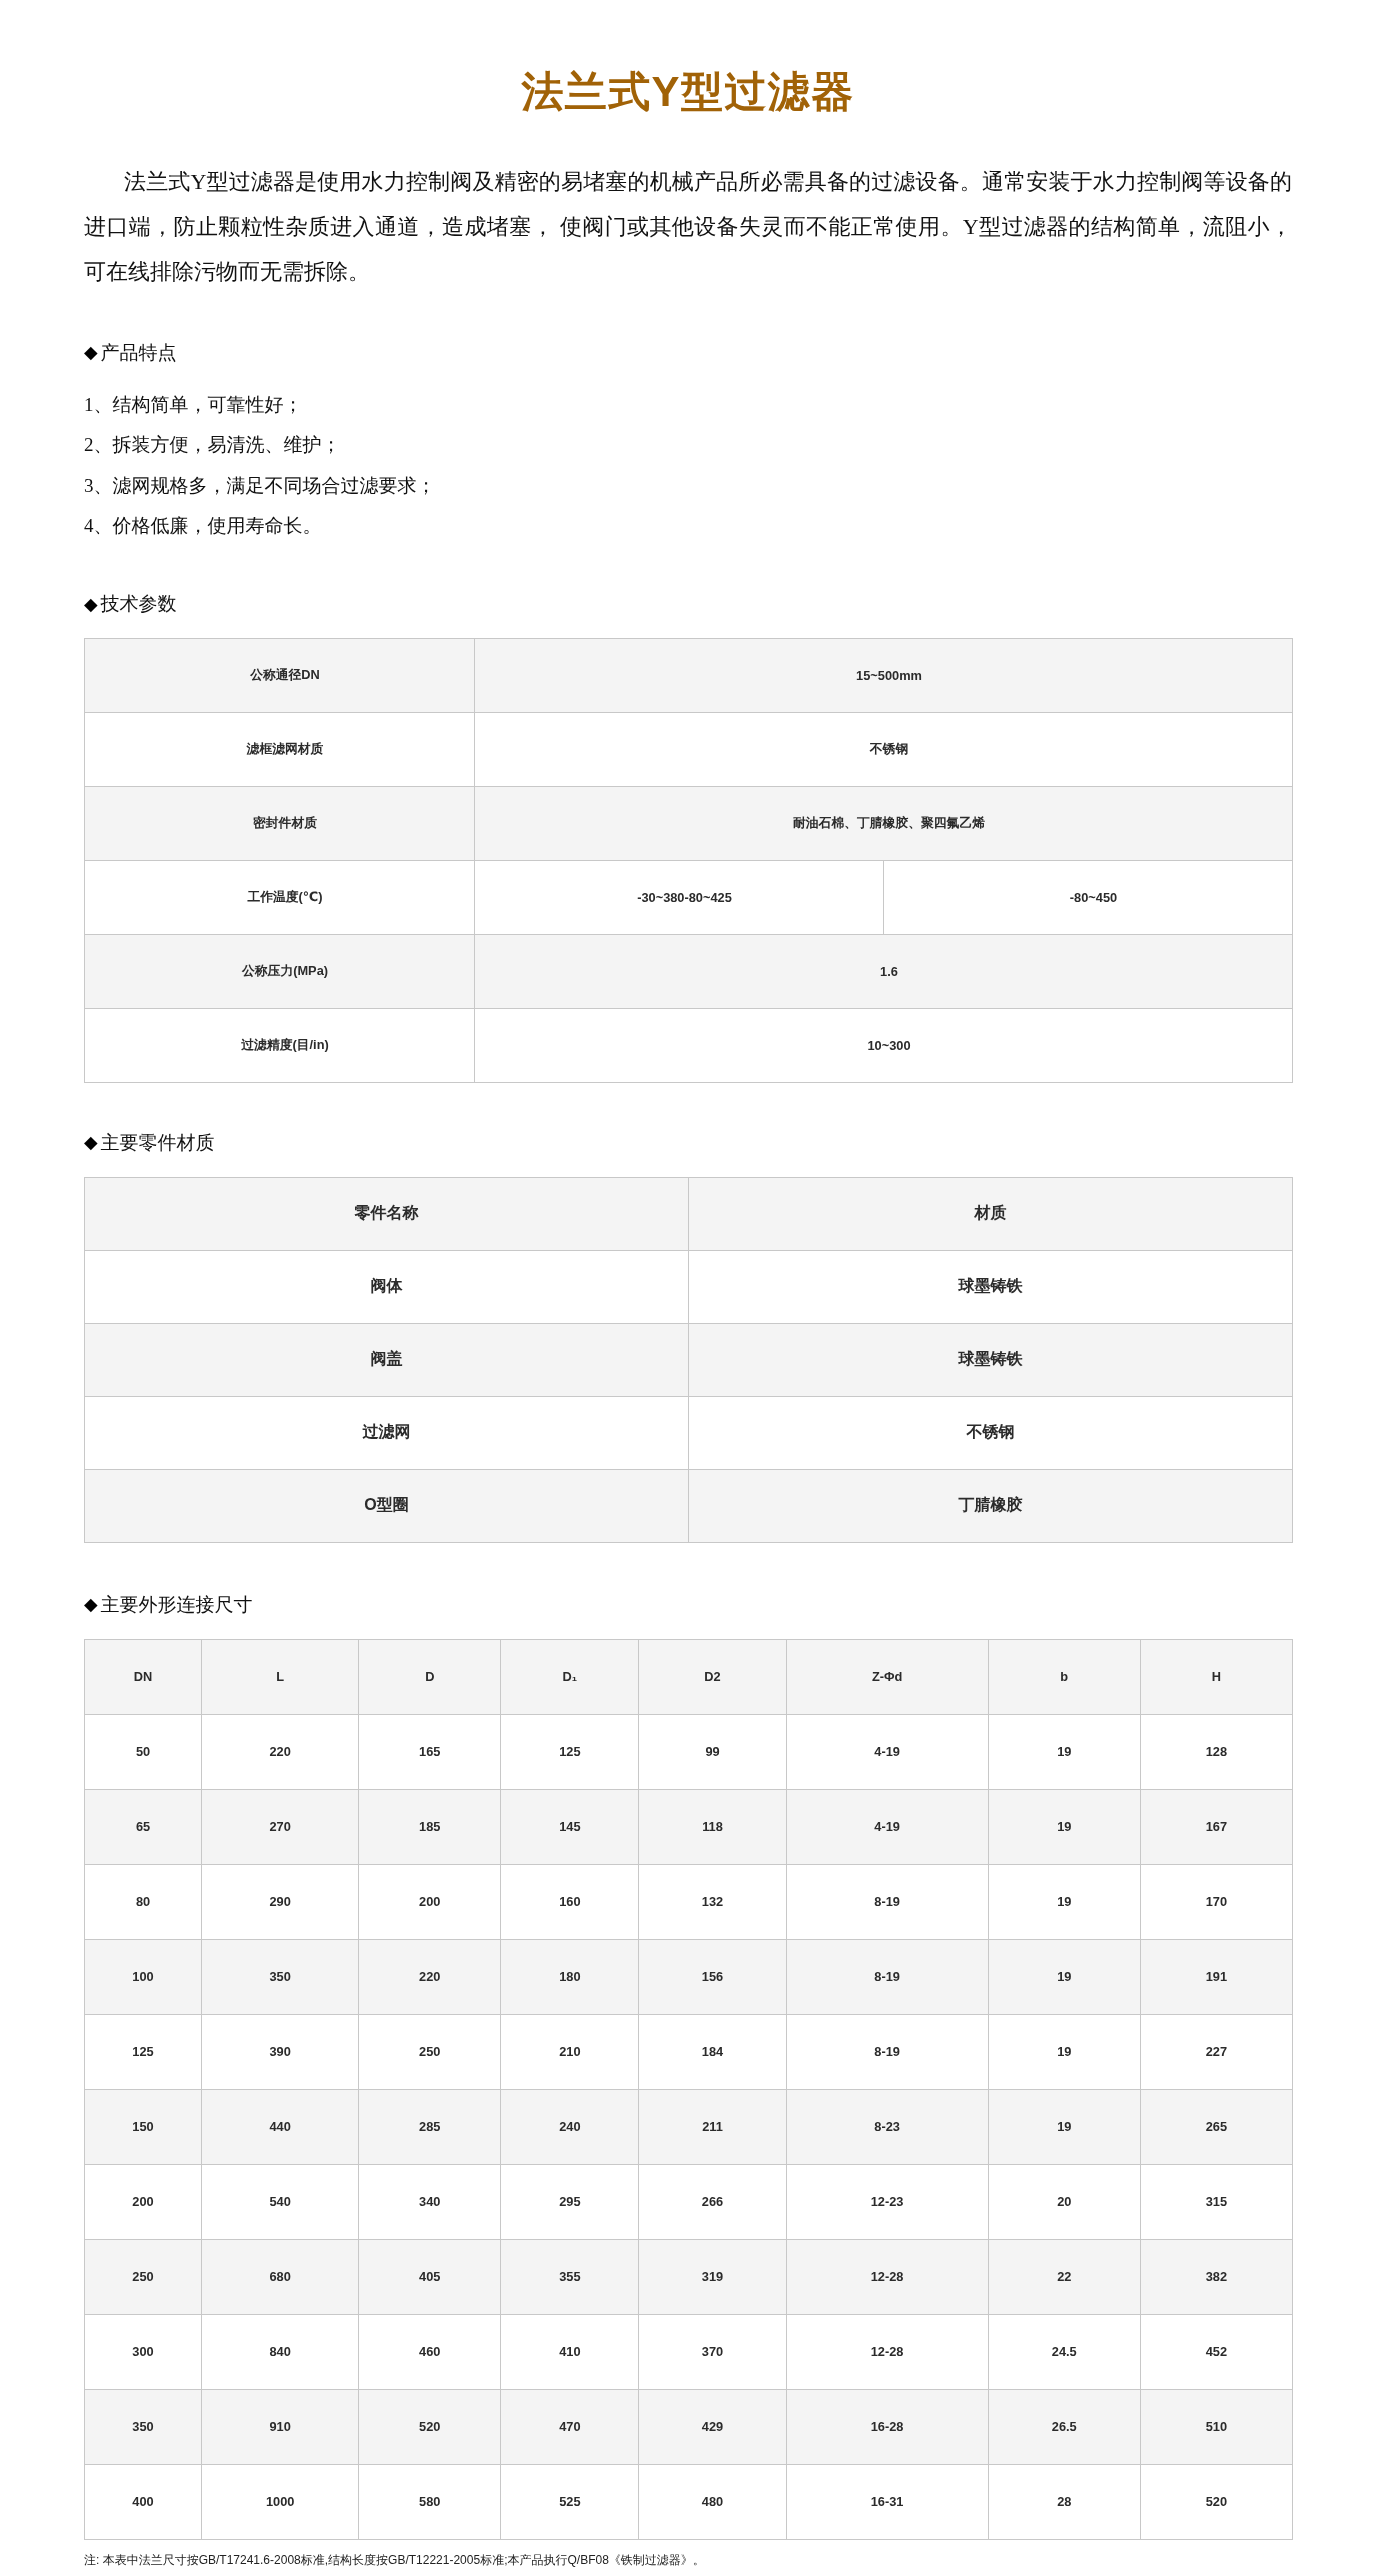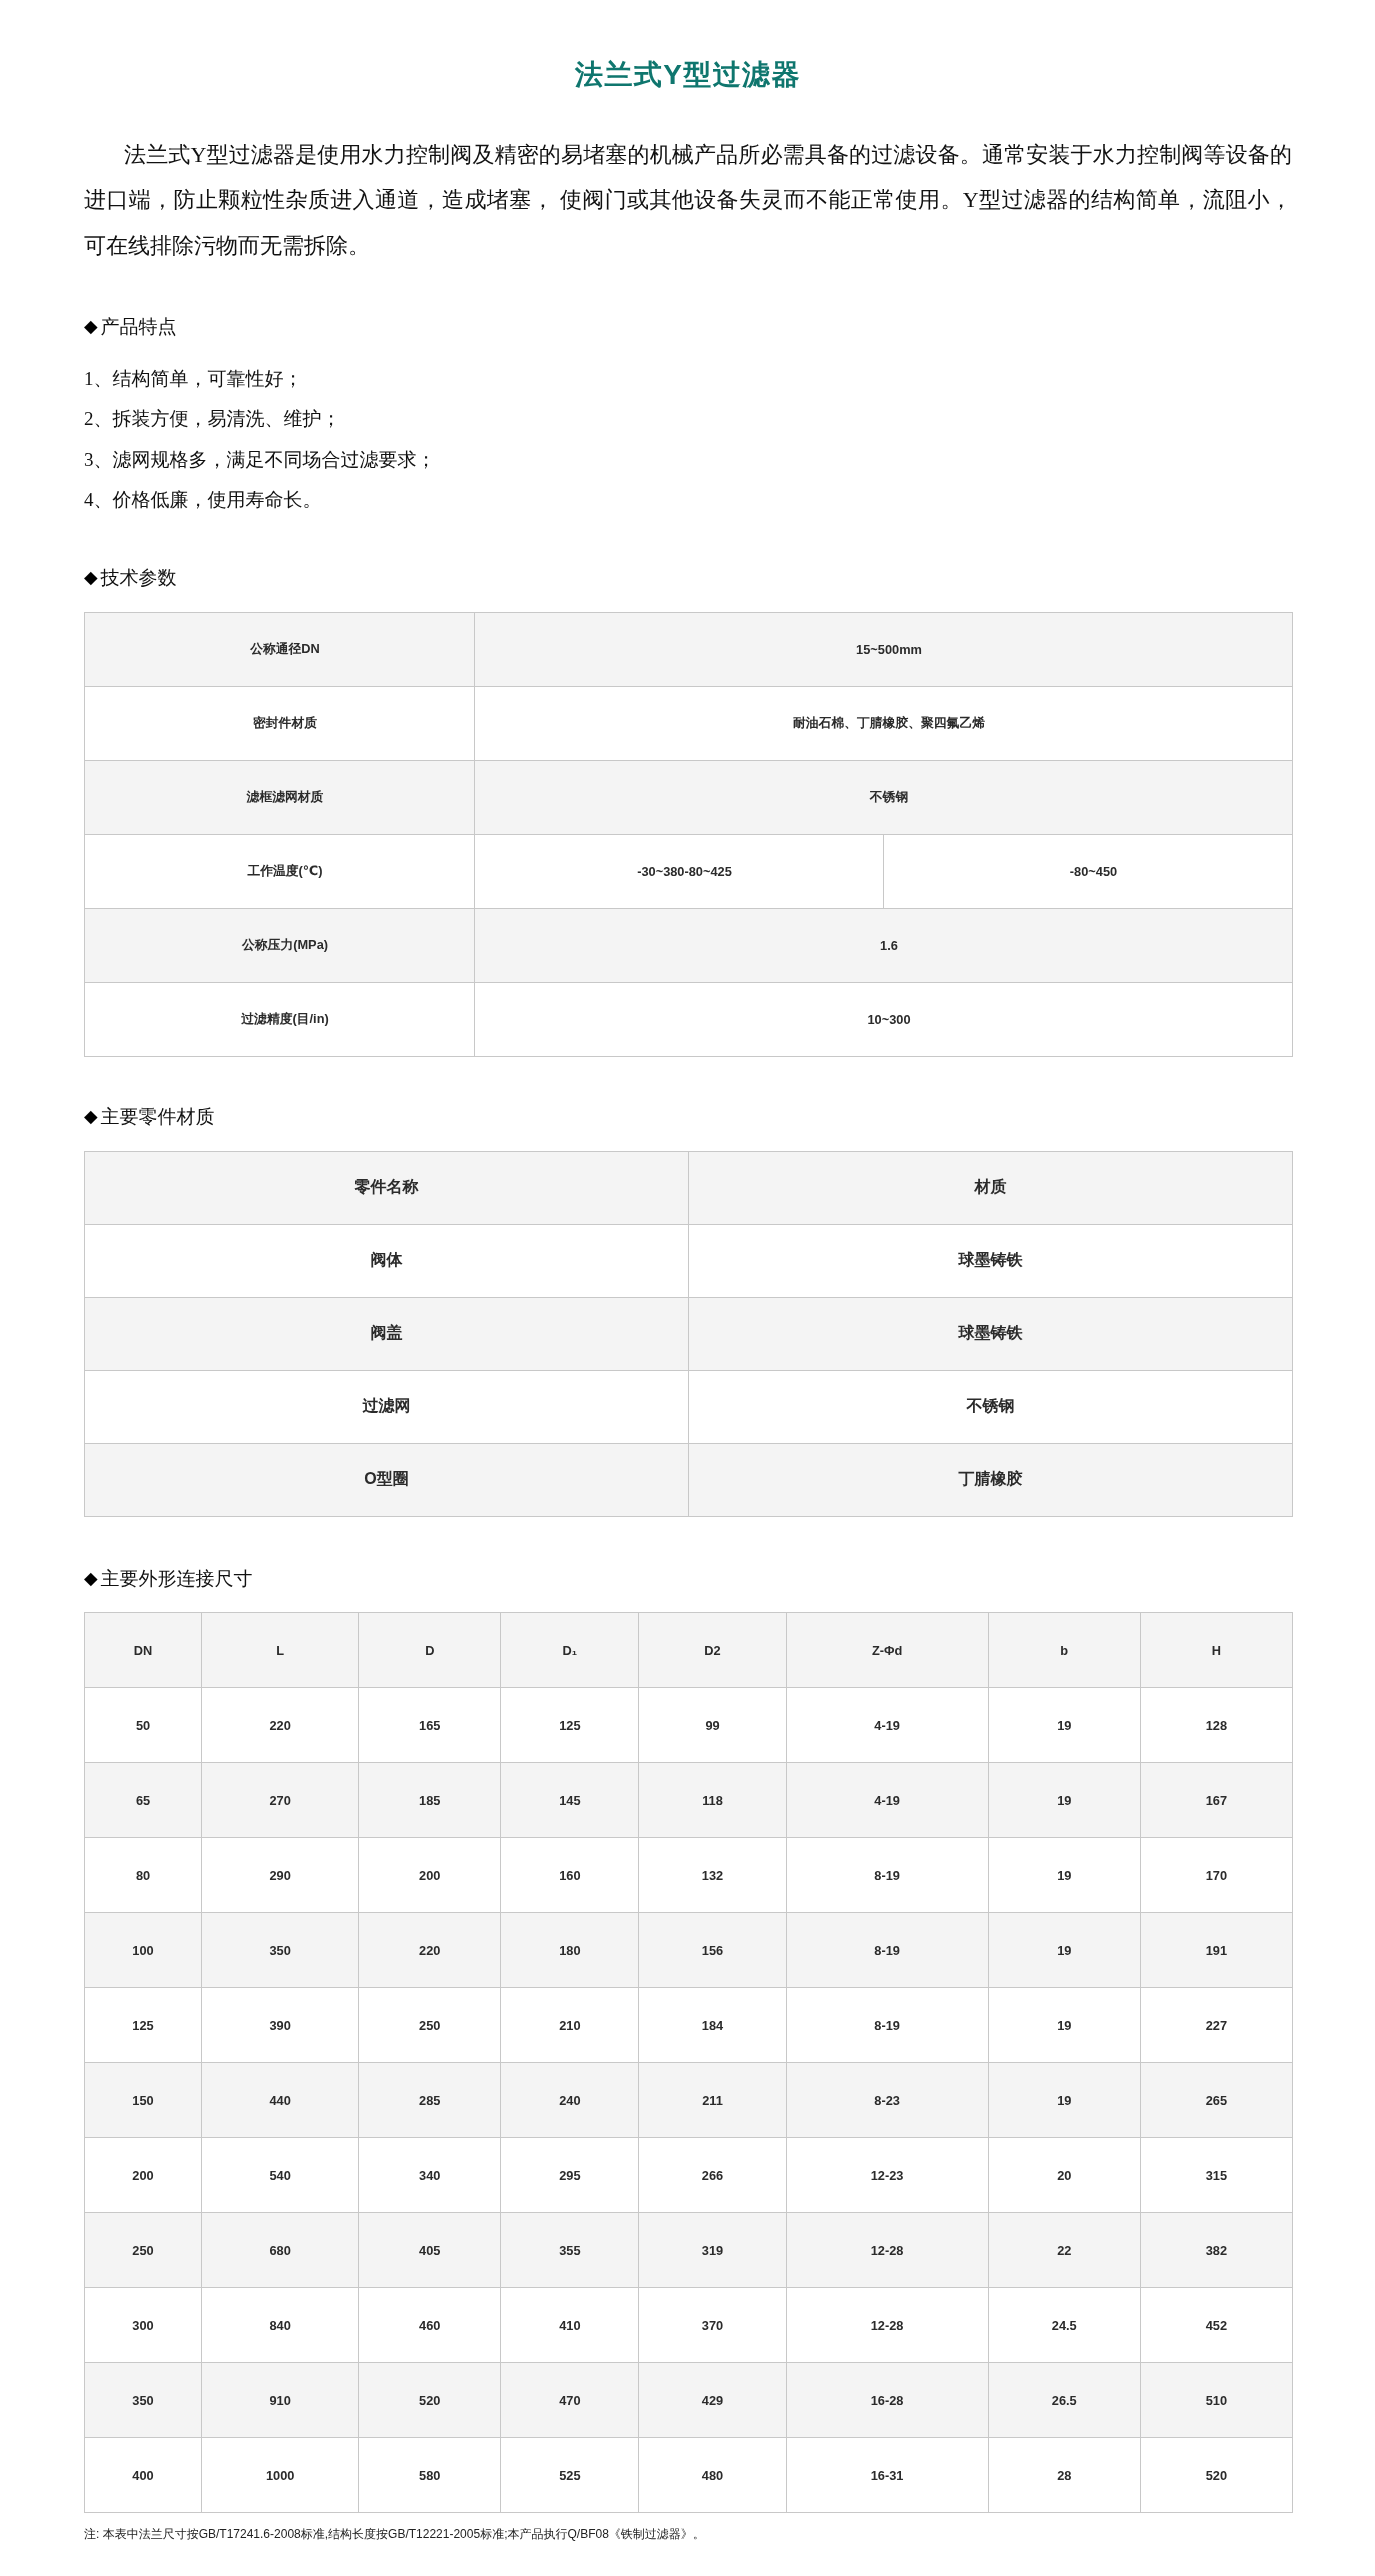--- a/index.html
+++ b/index.html
@@ -21,23 +21,23 @@
     padding: 0 0 28px 0;
     position: relative;
     background: #fff;
   }
 
   
   .doc-title {
     text-align: center;
     font-family: "Liberation Sans", "DejaVu Sans", sans-serif;
     font-weight: bold;
-    font-size: 28px;
+    font-size: 42px;
     letter-spacing: 1.4px;
-    color: #0f766e;
+    color: #a16207;
     padding-top: 39px;
     padding-bottom: 7px;
     line-height: 1.2;
   }
 
   
   .intro {
     margin: 34px 84px 0 84px;
     font-size: 22px;
     line-height: 2.05;
@@ -170,26 +170,26 @@
       <span>技术参数</span>
   </div>
   <div class="tbl-wrap">
     <table class="data tech">
       <tbody>
         <tr>
           <td class="label">公称通径DN</td>
           <td colspan="2">15~500mm</td>
         </tr>
         <tr>
+          <td class="label">滤框滤网材质</td>
+          <td colspan="2">不锈钢</td>
+        </tr>
+        <tr>
           <td class="label">密封件材质</td>
           <td colspan="2">耐油石棉、丁腈橡胶、聚四氟乙烯</td>
-        </tr>
-        <tr>
-          <td class="label">滤框滤网材质</td>
-          <td colspan="2">不锈钢</td>
         </tr>
         <tr>
           <td class="label">工作温度(℃)</td>
           <td style="width:539px">-30~380-80~425</td>
           <td>-80~450</td>
         </tr>
         <tr>
           <td class="label">公称压力(MPa)</td>
           <td colspan="2">1.6</td>
         </tr>

